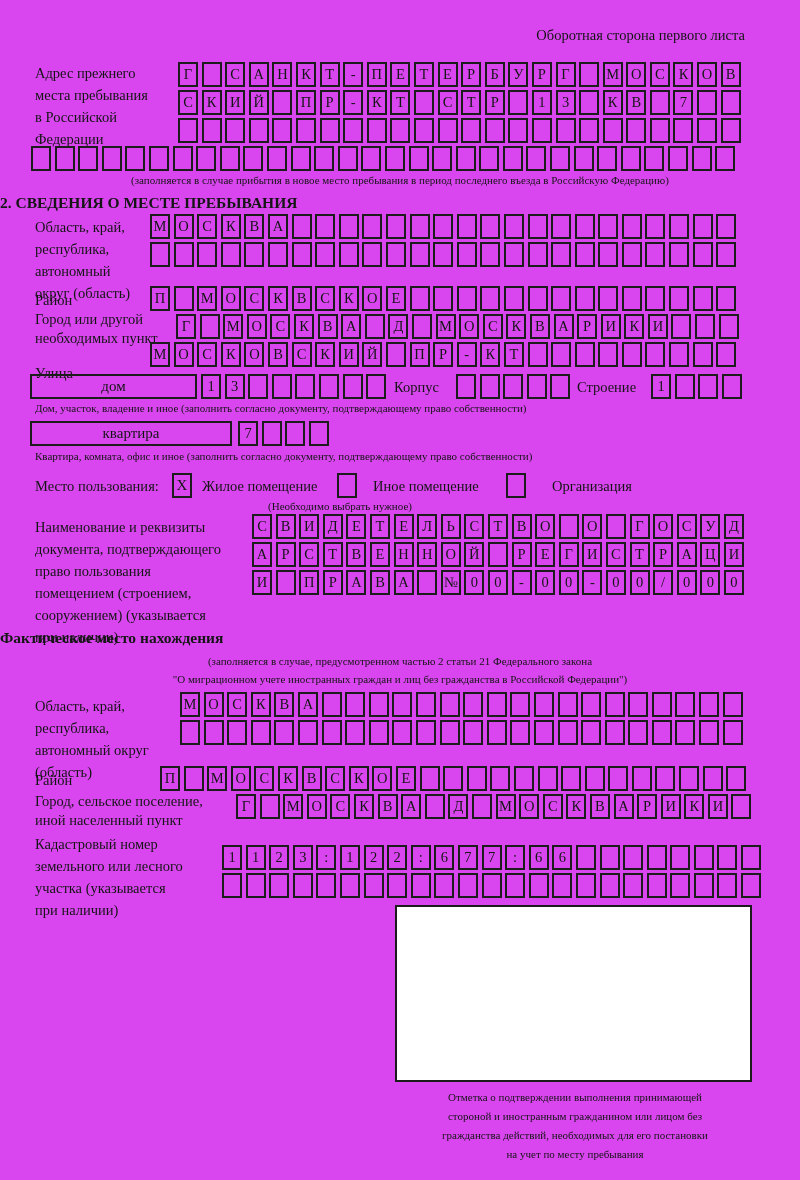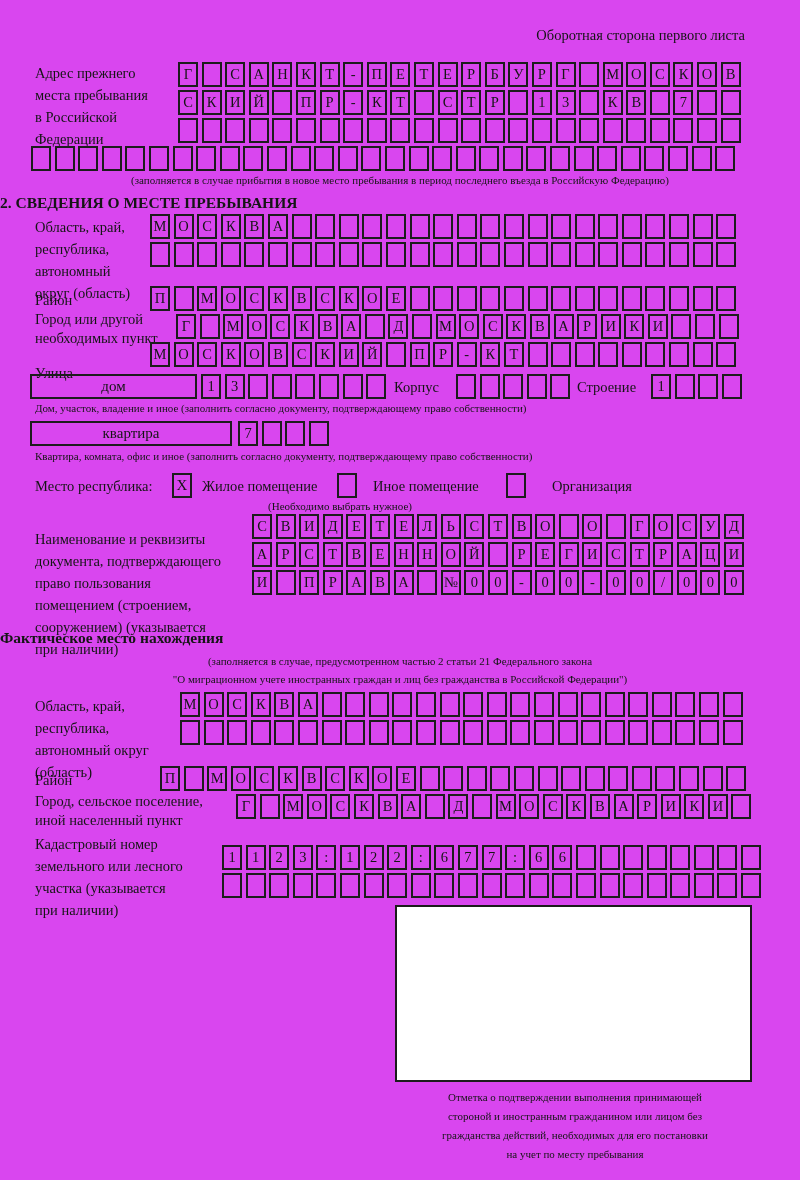--- a/index.html
+++ b/index.html
@@ -327,30 +327,30 @@
 
   <div class="abs lblbox" style="left:30px;top:421px;width:202px;">квартира</div>
   <div class="abs cellrow" style="left:238px;top:421px;">
       <span class="cell">7</span>
       <span class="cell"></span>
       <span class="cell"></span>
       <span class="cell"></span>
     </div>
   <div class="abs cap" style="left:35px;top:450px;width:740px;">Квартира, комната, офис и иное (заполнить согласно документу, подтверждающему право собственности)</div>
 
-  <div class="abs lbl" style="left:35px;top:475px;">Место республика:</div>
+  <div class="abs lbl" style="left:35px;top:475px;">Место пользования:</div>
   <div class="abs cb" style="left:172px;top:473px;"><span>X</span></div>
   <div class="abs lbl" style="left:202px;top:475px;">Жилое помещение</div>
   <div class="abs cb" style="left:337px;top:473px;"><span></span></div>
   <div class="abs lbl" style="left:373px;top:475px;">Иное помещение</div>
   <div class="abs cb" style="left:506px;top:473px;"><span></span></div>
   <div class="abs lbl" style="left:552px;top:475px;">Организация</div>
   <div class="abs cap center" style="left:160px;top:500px;width:360px;">(Необходимо выбрать нужное)</div>
 
-  <div class="abs" style="left:35px;top:516px;width:215px;margin-top:12px;">
+  <div class="abs" style="left:35px;top:516px;width:215px;">
     <div class="lbl">Наименование и реквизиты</div>
     <div class="lbl">документа, подтверждающего</div>
     <div class="lbl">право пользования</div>
     <div class="lbl">помещением (строением,</div>
     <div class="lbl">сооружением) (указывается</div>
     <div class="lbl">при наличии)</div>
   </div>
   <div class="abs cellrow" style="left:252px;top:514px;">
       <span class="cell">С</span>
       <span class="cell">В</span>

